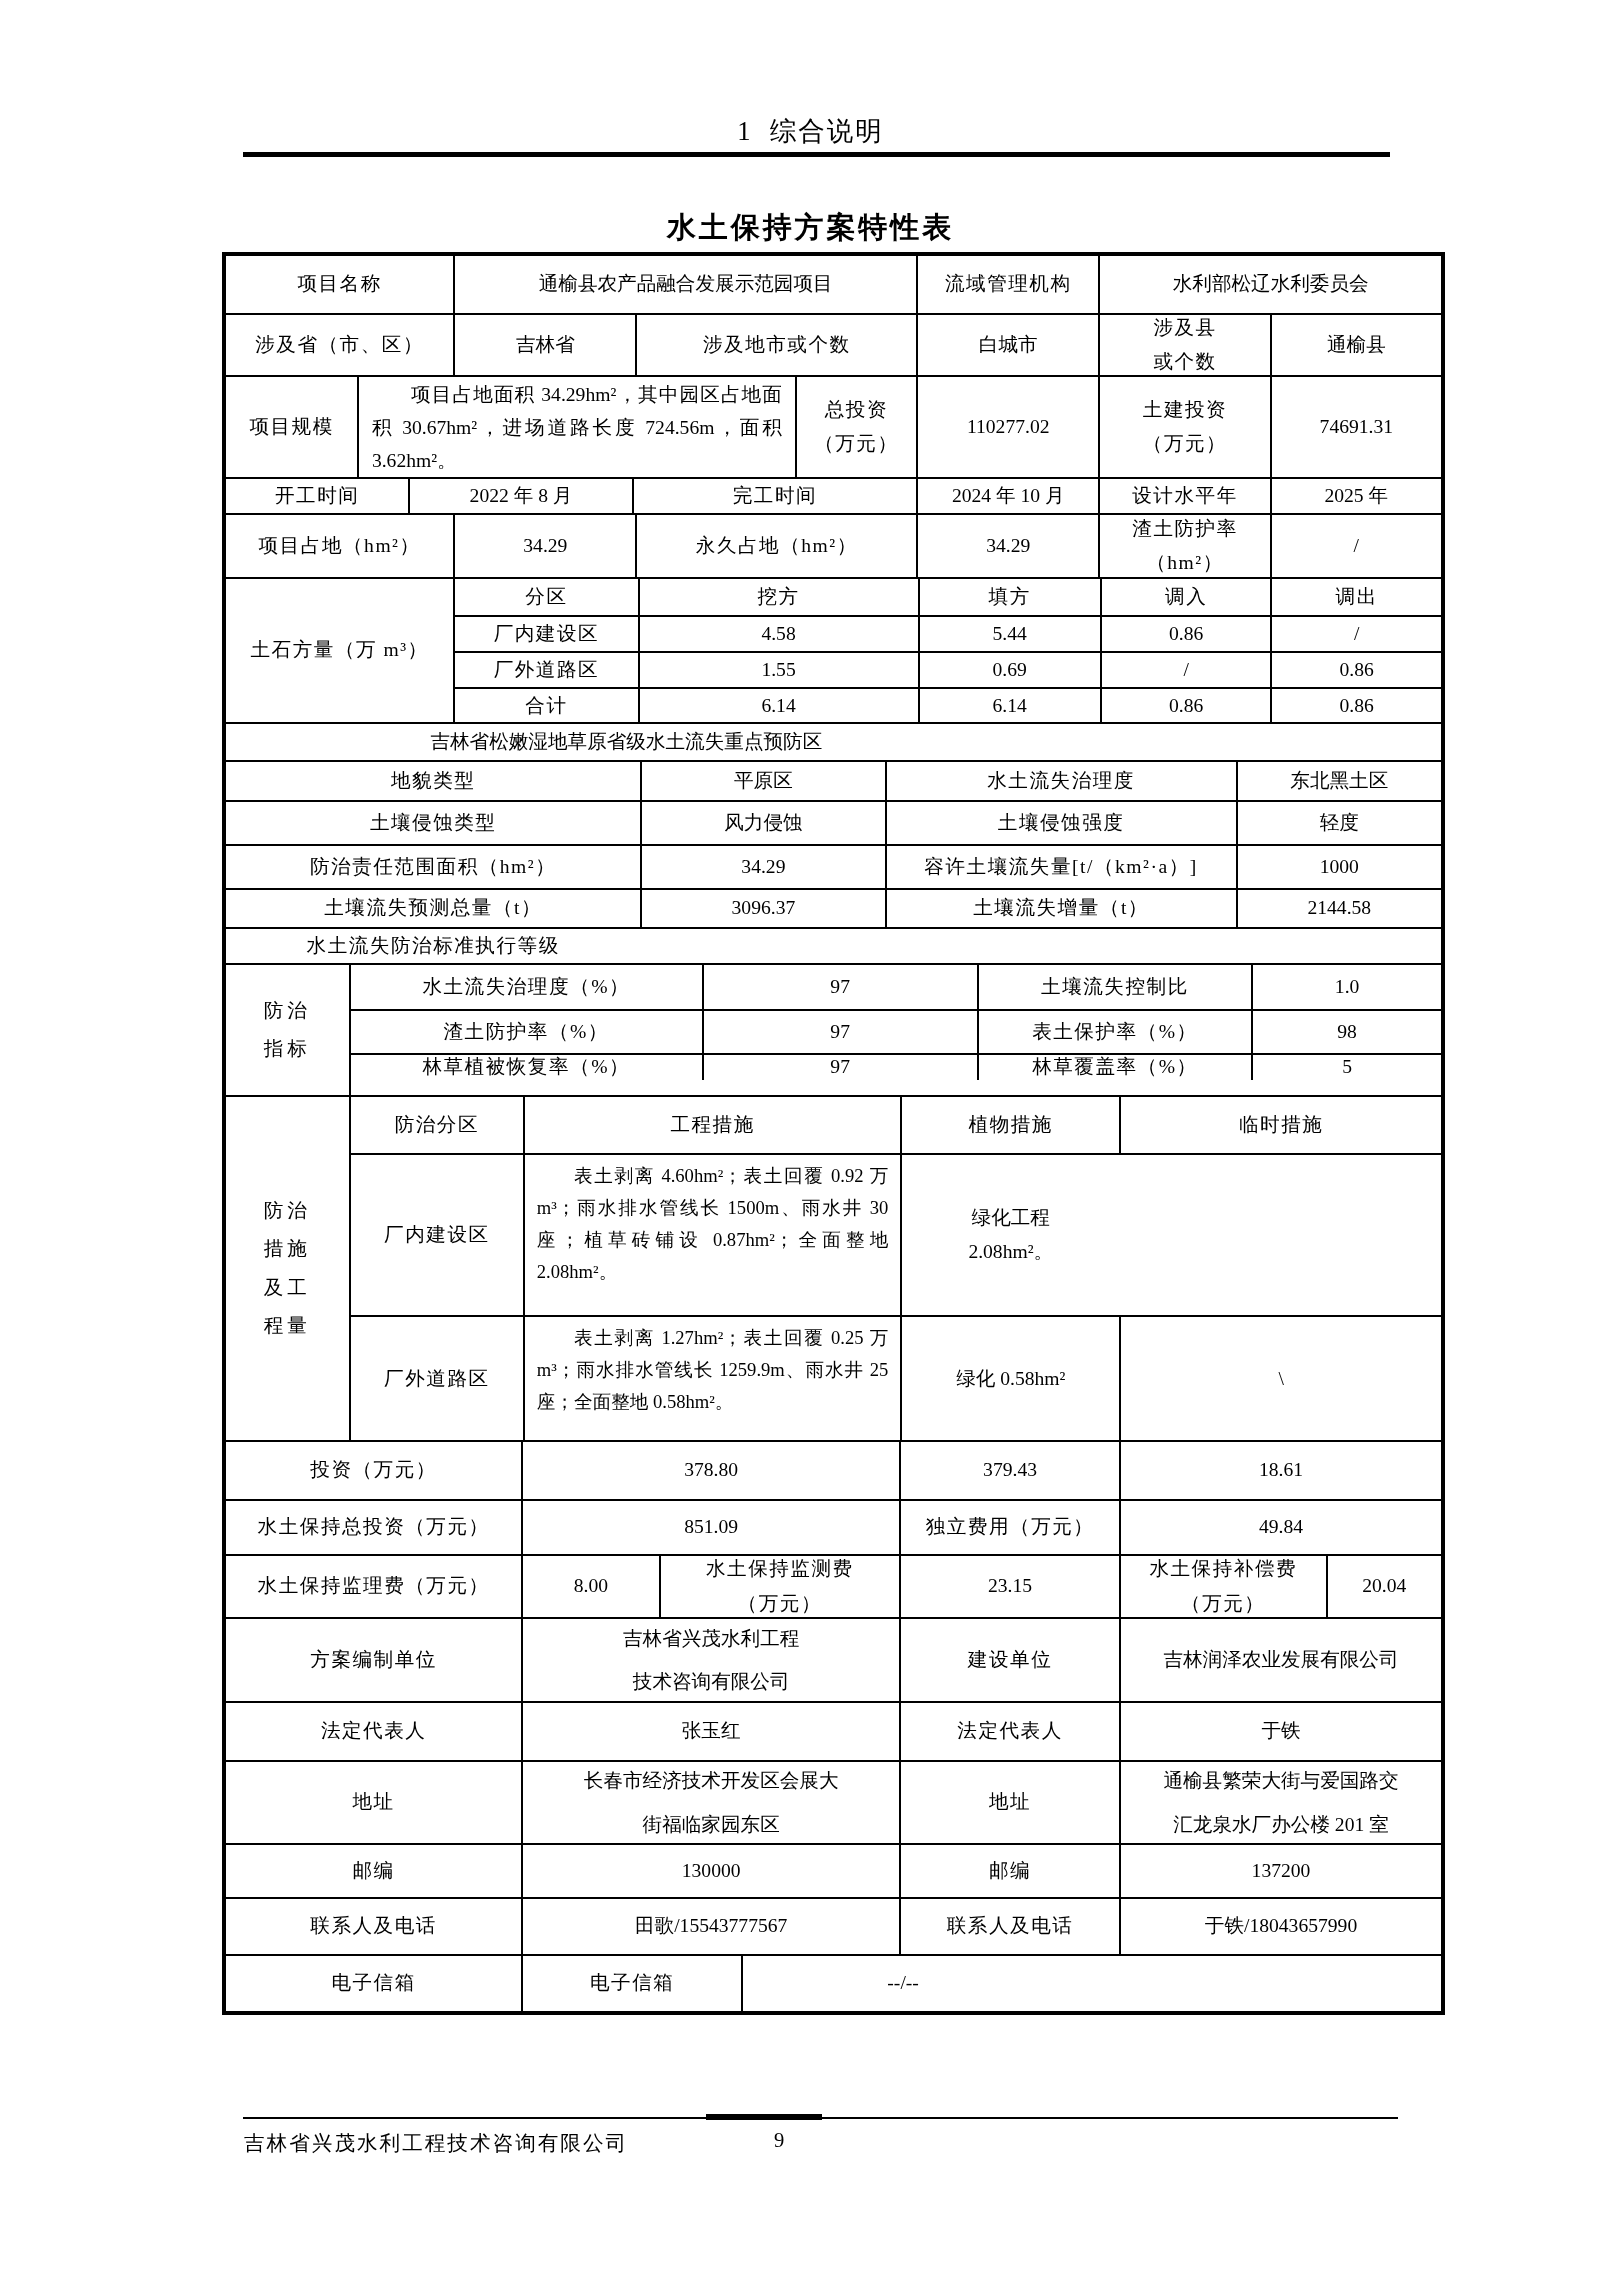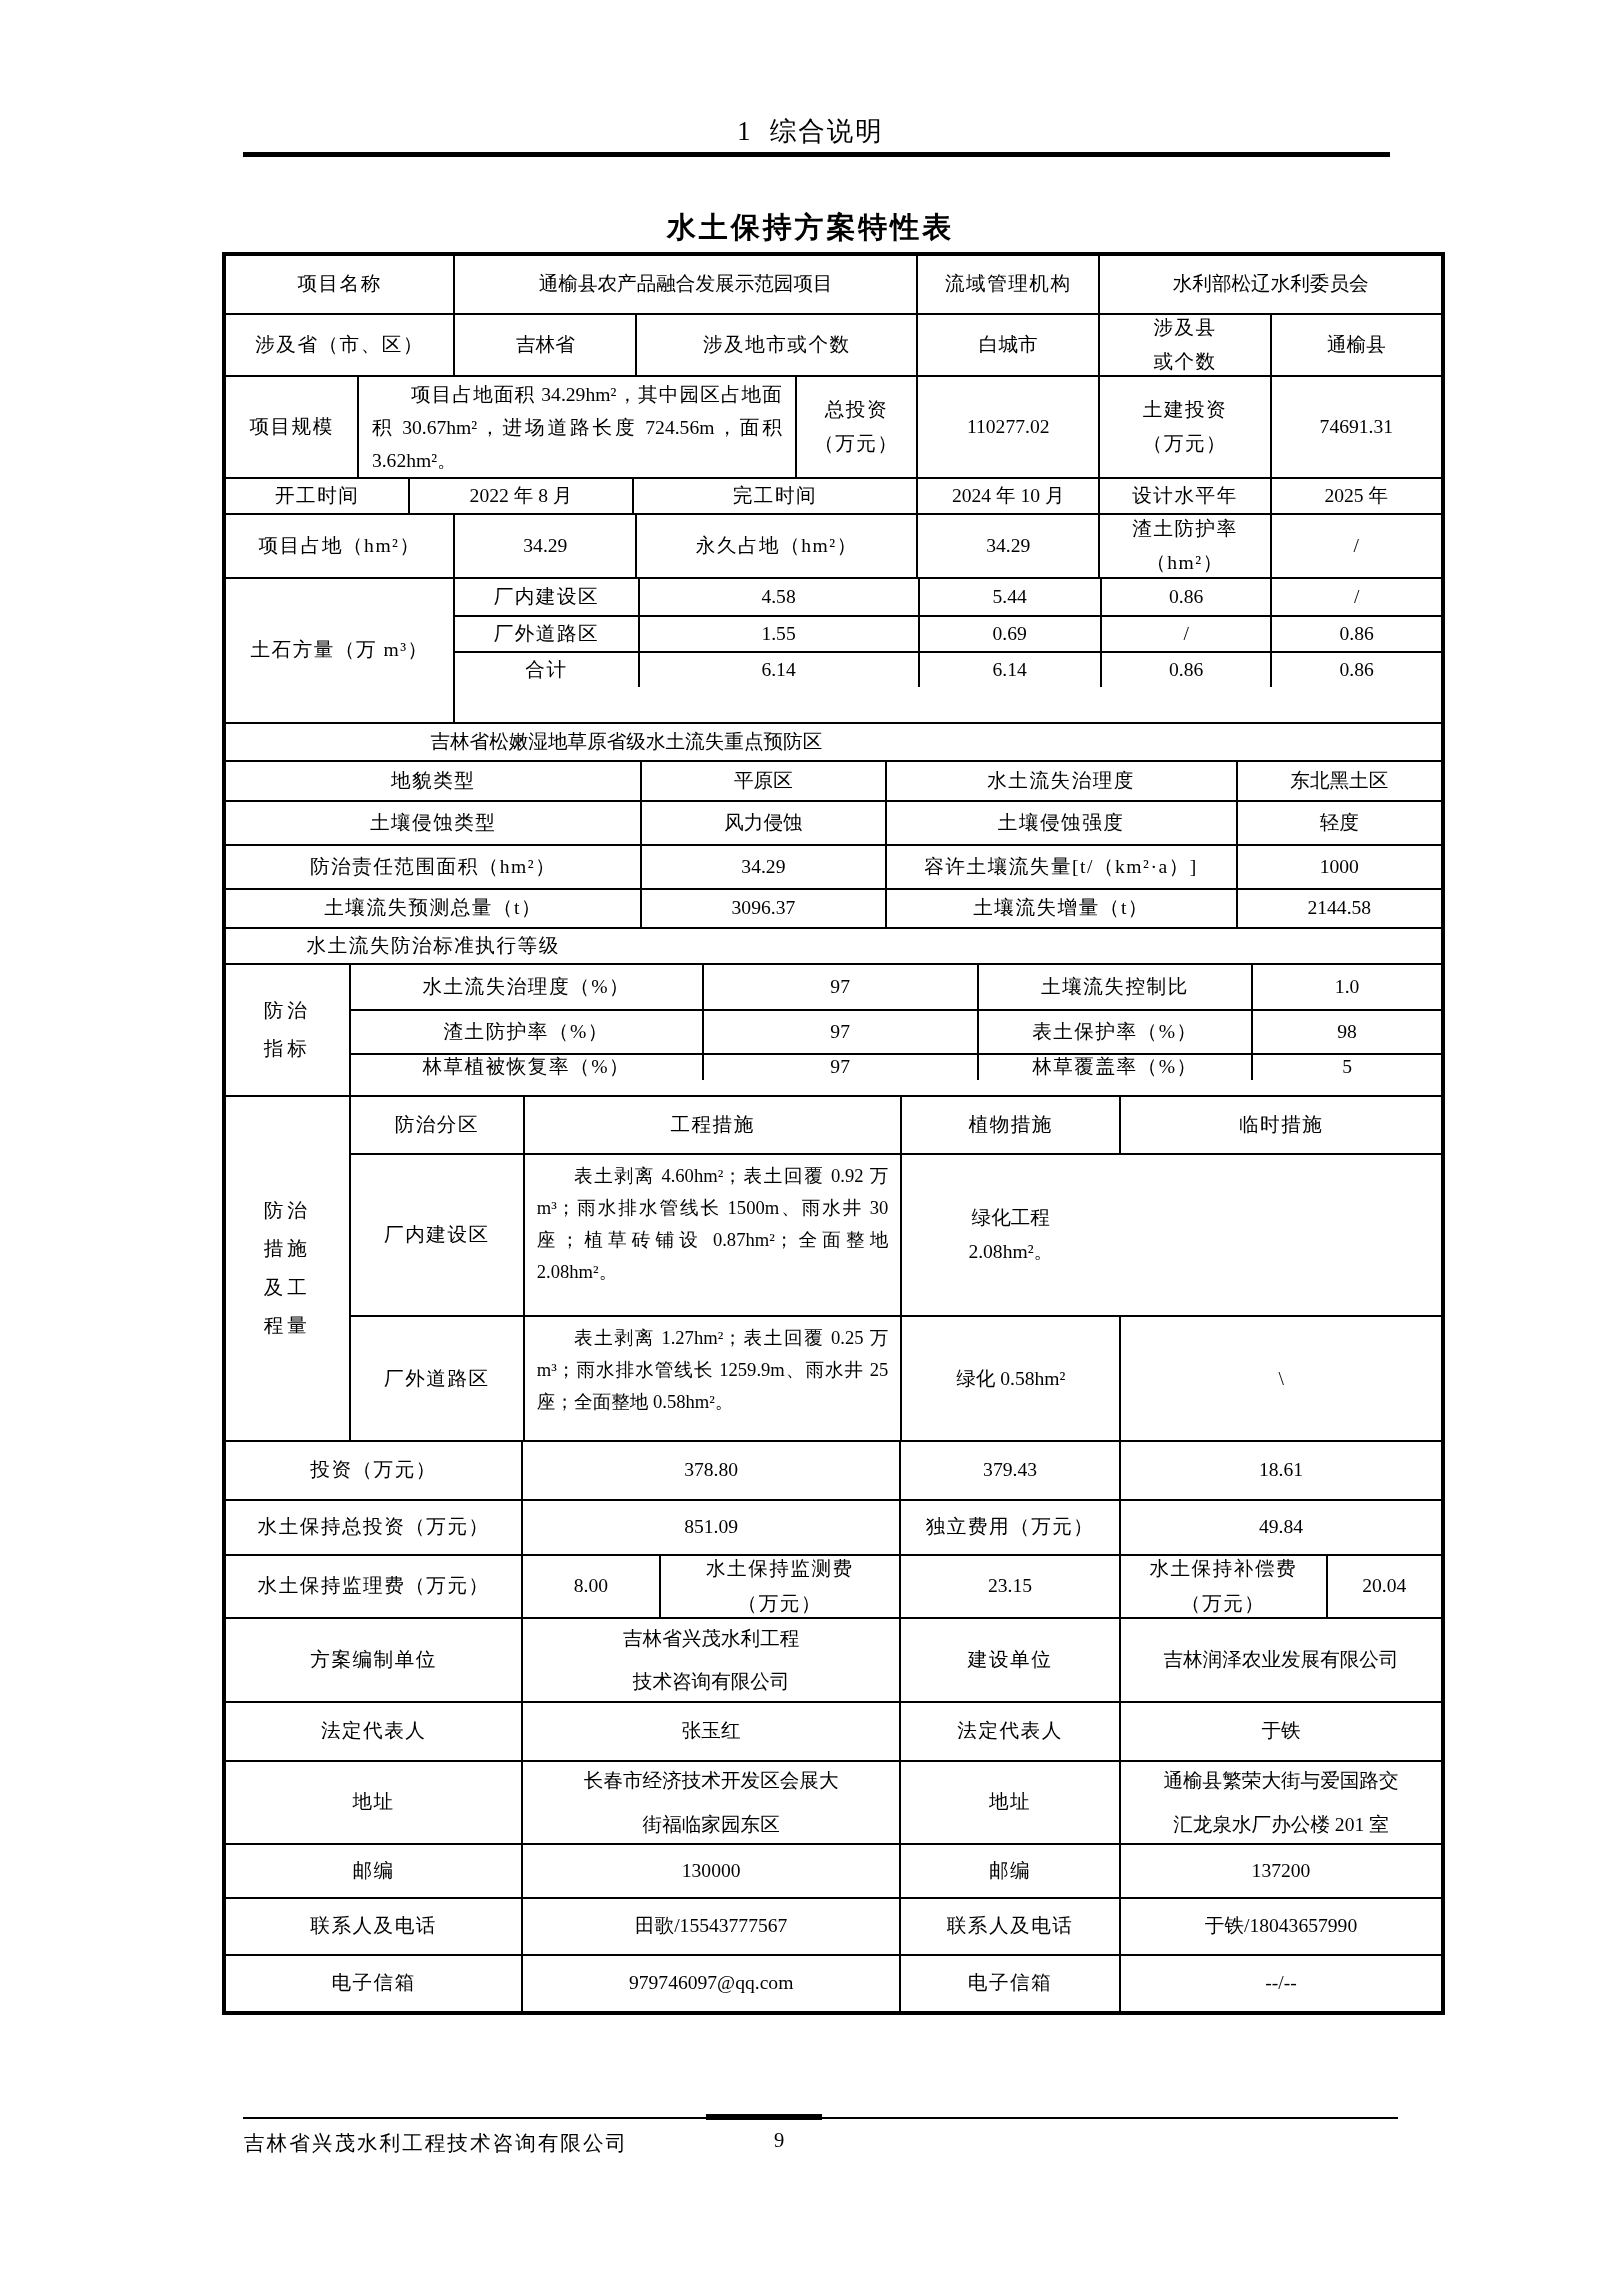--- a/index.html
+++ b/index.html
@@ -143,20 +143,27 @@
       <div class="td" style="width:15.0%">34.29</div>
       <div class="td lbl" style="width:14.1%">渣土防护率
 （hm²）</div>
       <div class="td" style="width:14.1%">/</div>
     </div>
 
     <div class="tr" style="height:145px">
       <div class="td lbl" style="width:18.7%">土石方量（万 m³）</div>
       <div class="gbody">
         <div class="sub-tr" style="height:36px">
+          <div class="td lbl" style="width:18.5%">分区</div>
+          <div class="td lbl" style="width:28.4%">挖方</div>
+          <div class="td lbl" style="width:18.5%">填方</div>
+          <div class="td lbl" style="width:17.3%">调入</div>
+          <div class="td lbl" style="width:17.3%">调出</div>
+        </div>
+        <div class="sub-tr" style="height:36px">
           <div class="td lbl" style="width:18.5%">厂内建设区</div>
           <div class="td" style="width:28.4%">4.58</div>
           <div class="td" style="width:18.5%">5.44</div>
           <div class="td" style="width:17.3%">0.86</div>
           <div class="td" style="width:17.3%">/</div>
         </div>
         <div class="sub-tr" style="height:36px">
           <div class="td lbl" style="width:18.5%">厂外道路区</div>
           <div class="td" style="width:28.4%">1.55</div>
           <div class="td" style="width:18.5%">0.69</div>
@@ -319,21 +326,20 @@
 
     <div class="tr thick" style="height:57px">
       <div class="td lbl" style="width:24.3%">联系人及电话</div>
       <div class="td" style="width:31.1%">田歌/15543777567</div>
       <div class="td lbl" style="width:18.1%">联系人及电话</div>
       <div class="td" style="width:26.5%">于铁/18043657990</div>
     </div>
 
     <div class="tr thick" style="height:57px">
       <div class="td lbl" style="width:24.3%">电子信箱</div>
-      <div class="td" style="width:31.1%">979746097@qq.com</div>
       <div class="td lbl" style="width:18.1%">电子信箱</div>
       <div class="td" style="width:26.5%">--/--</div>
     </div>
 
   </div>
 
   <div class="footer-rule">
     <span class="footer-rule-thick"></span>
   </div>
   <div class="footer-company">吉林省兴茂水利工程技术咨询有限公司</div>

